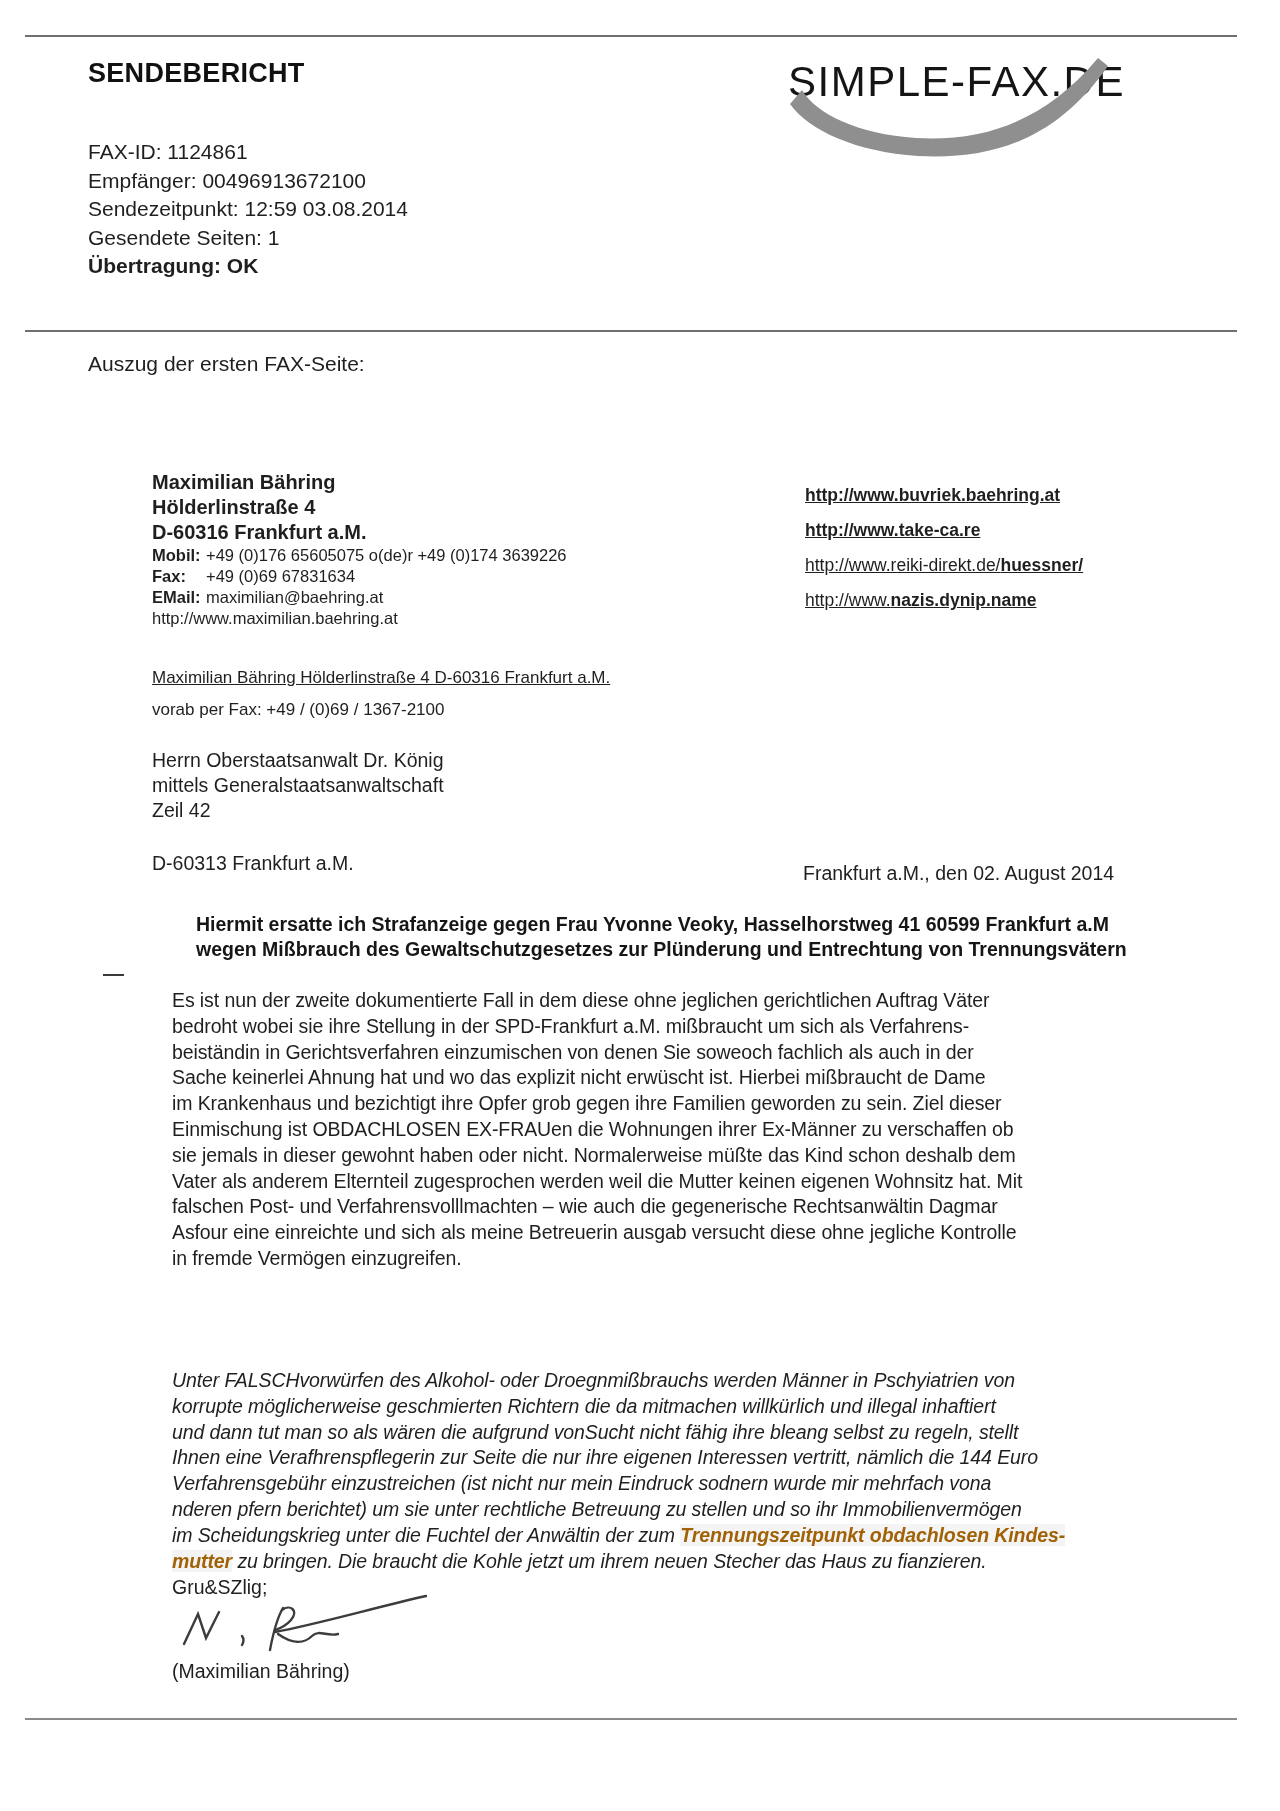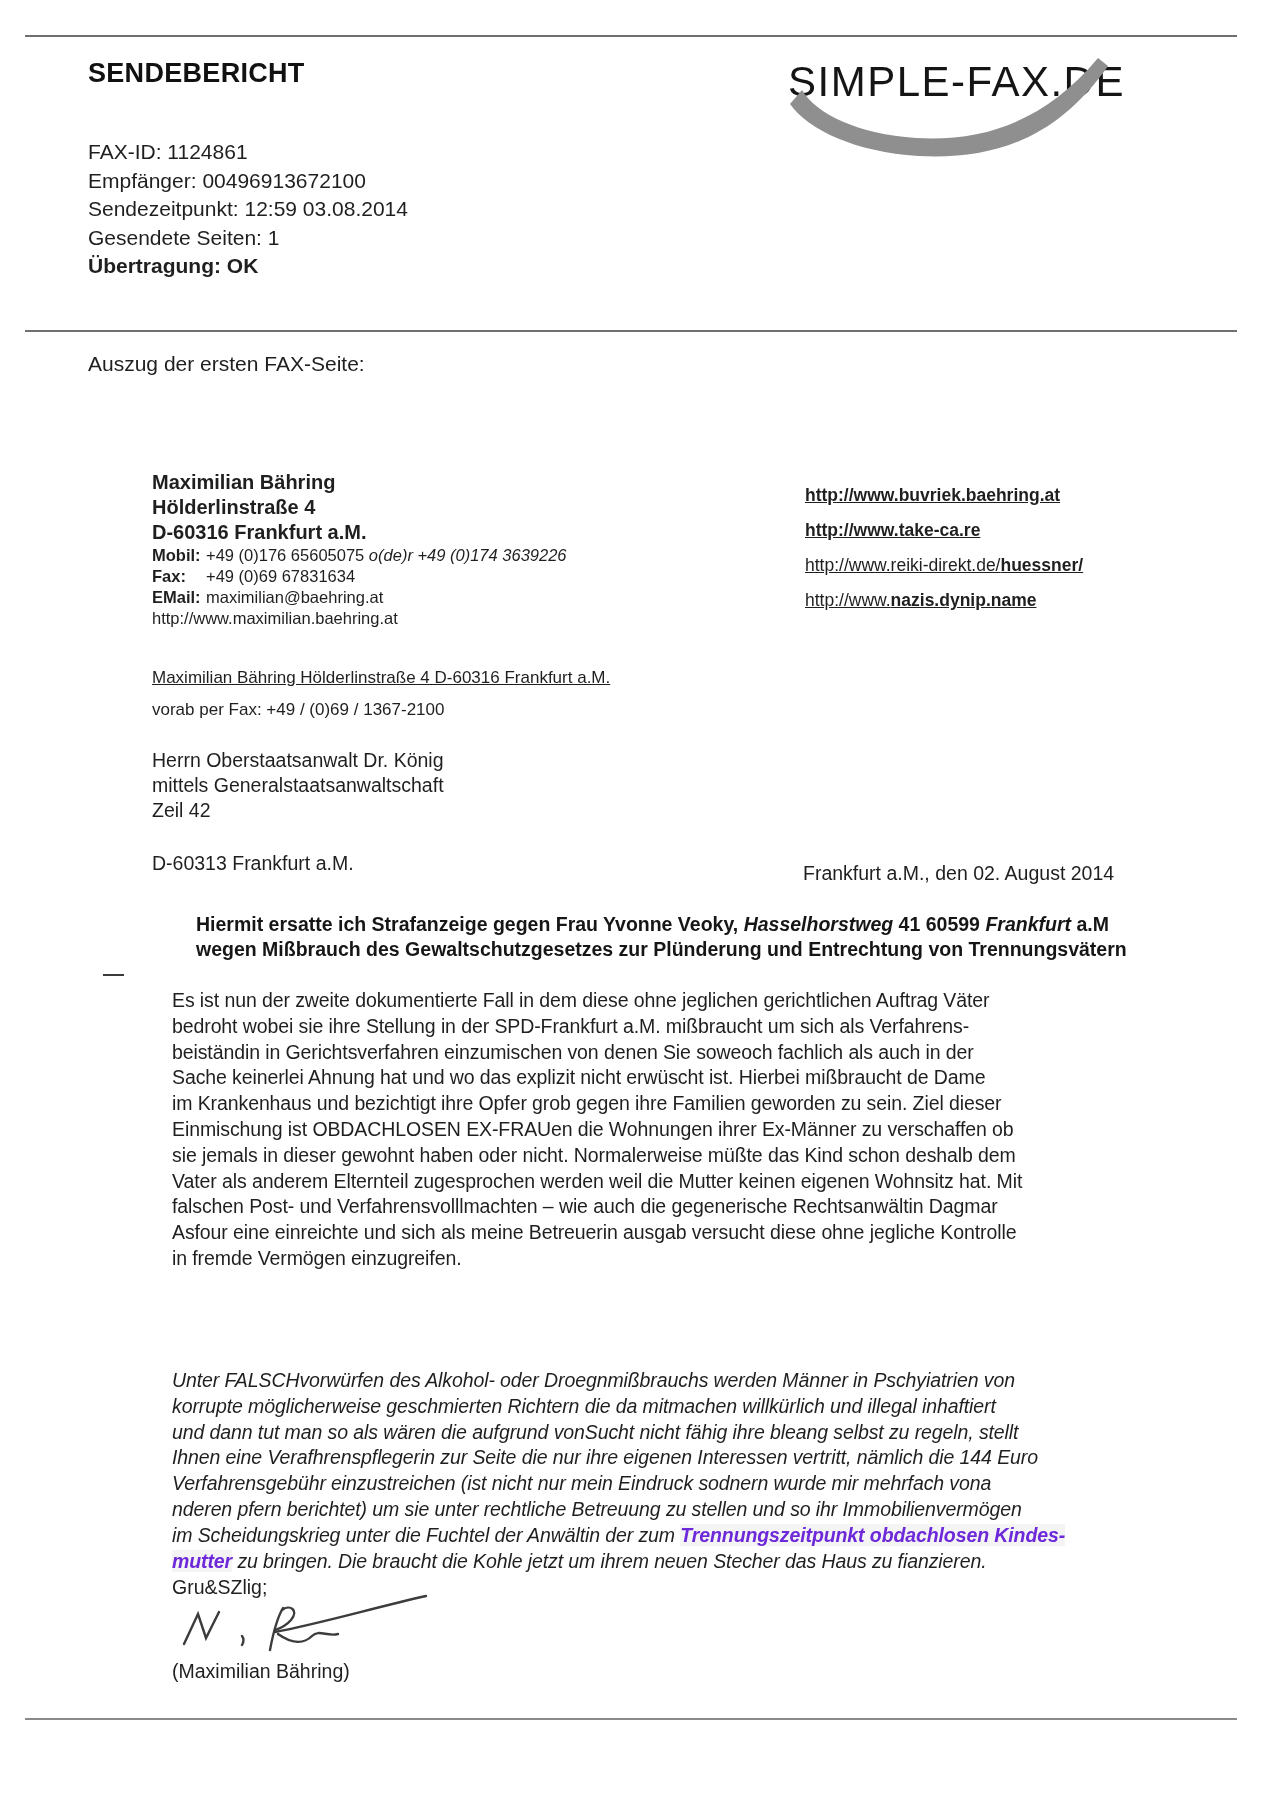--- a/index.html
+++ b/index.html
@@ -33,42 +33,42 @@
   .fields .row{white-space:nowrap;}
   .fields .row.strong{font-weight:bold;}
   .excerpt-heading{position:absolute;left:88px;top:352px;font-size:21px;}
 
   
   .sender{position:absolute;left:152px;top:470px;}
   .sender .name-line{font-size:20px;font-weight:bold;line-height:25px;white-space:nowrap;}
   .sender .contact{font-size:16.5px;line-height:21px;white-space:nowrap;}
   .sender .contact .lbl{font-weight:bold;display:inline-block;min-width:54px;}
   .u{}
-  .it{font-style:italic;}
+  .it{}
 
   .links{position:absolute;left:805px;top:478px;font-size:17.5px;}
   .links .link{line-height:35px;white-space:nowrap;text-decoration:underline;}
   .links .dom{font-weight:bold;}
 
   .addr-line{position:absolute;left:152px;top:668px;font-size:17px;text-decoration:underline;white-space:nowrap;}
   .vorab{position:absolute;left:152px;top:700px;font-size:17px;white-space:nowrap;}
 
   .recipient{position:absolute;left:152px;top:748px;font-size:19.5px;line-height:25px;}
   .recipient div{white-space:nowrap;}
   .recipient-city{position:absolute;left:152px;top:852px;font-size:19.5px;white-space:nowrap;}
   .dateline{position:absolute;left:803px;top:862px;font-size:19.5px;white-space:nowrap;}
 
   .subject{position:absolute;left:172px;top:912px;width:1010px;font-size:19.5px;line-height:24.5px;font-weight:bold;color:#161616;margin-left:24px;}
   .margin-dash{position:absolute;left:103px;top:974px;width:21px;height:2px;background:#3a3a3a;}
 
   .para{position:absolute;left:172px;font-size:19.5px;line-height:25.8px;letter-spacing:-0.1px;}
   .para div{white-space:nowrap;}
   .para1{top:988px;}
   .para2{top:1368px;font-style:italic;}
-  .hl{font-weight:bold;background:#f4f4f4;color:#6d28d9;}
+  .hl{font-weight:bold;background:#f4f4f4;color:#a16207;}
 
   .closing{position:absolute;left:172px;top:1576px;font-size:19.5px;}
   .signature{position:absolute;left:178px;top:1592px;}
   .sig-name{position:absolute;left:172px;top:1660px;font-size:19.5px;}
 </style>
 </head>
 <body>
 
 <div class="page">
 

